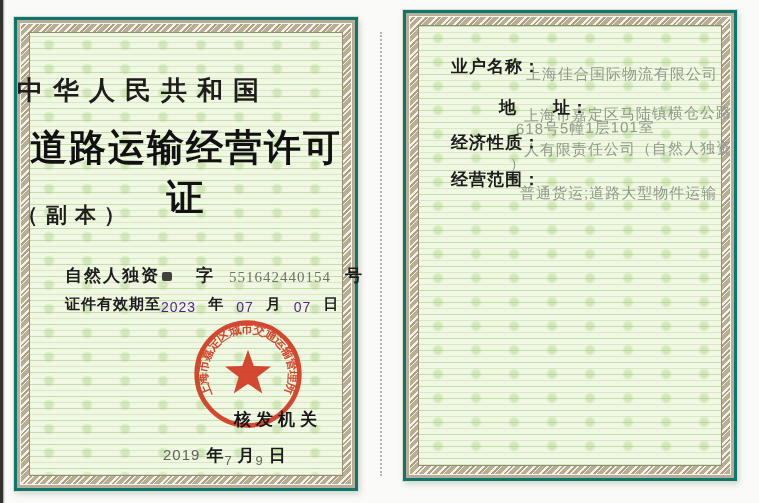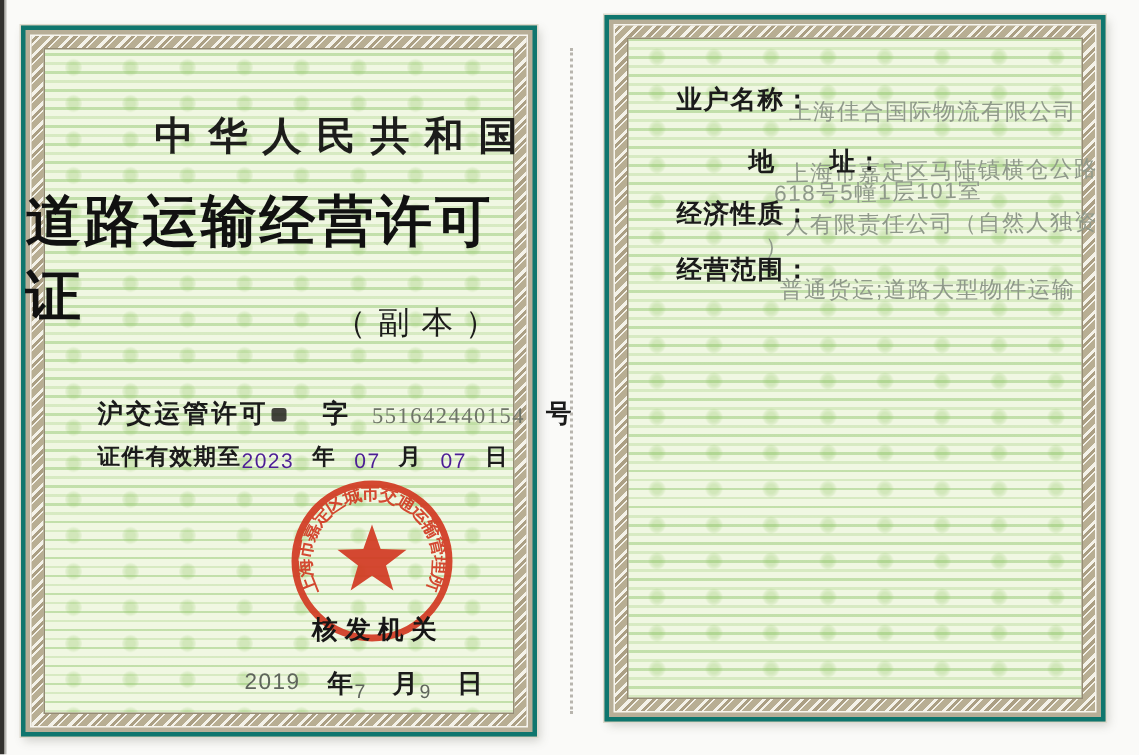--- a/index.html
+++ b/index.html
@@ -37,46 +37,46 @@
       repeating-linear-gradient(0deg,
         rgba(150,200,110,.28) 0 1.5px, rgba(0,0,0,0) 1.5px 6px,
         rgba(120,185,80,.38) 6px 7.5px, rgba(0,0,0,0) 7.5px 12px);
     background-size:38px 24px, auto;
   }
   .spine{
     position:absolute;left:380px;top:32px;height:444px;
     border-left:2px dotted #b8b5ae;
   }
   
-  .lp-country{position:absolute;left:0;right:0;top:53px;text-align:right;
+  .lp-country{position:absolute;left:0;right:0;top:53px;text-align:left;
     font-family:"Liberation Serif","DejaVu Serif",serif;
     font-size:26px;font-weight:bold;letter-spacing:10px;color:#1d1d1b;}
-  .lp-title{position:absolute;left:0;right:0;top:103px;text-align:left;
+  .lp-title{position:absolute;left:0;right:0;top:103px;text-align:center;
     font-size:37px;font-weight:900;letter-spacing:2px;color:#111;}
-  .lp-copy{position:absolute;left:0;right:16px;top:181px;text-align:right;
+  .lp-copy{position:absolute;left:0;right:2px;top:181px;text-align:left;
     font-family:"Liberation Serif","DejaVu Serif",serif;
-    font-size:21px;font-weight:normal;letter-spacing:8px;color:#1d1d1b;}
+    font-size:21px;font-weight:bold;letter-spacing:8px;color:#1d1d1b;}
   .lp-license{position:absolute;left:48px;top:244px;font-size:17px;font-weight:bold;
     color:#1b1b1b;letter-spacing:2px;white-space:nowrap;}
   .lp-license .num{font-family:"Liberation Serif","DejaVu Serif",serif;
     font-size:15px;font-weight:normal;color:#6e7468;letter-spacing:1px;margin-left:14px;
     position:relative;top:1px;}
   .lp-license .zi{margin-left:24px;}
   .lp-license .hao{margin-left:14px;}
   .redact{display:inline-block;width:10px;height:9px;background:#23221f;
     border-radius:2px;margin-left:2px;opacity:.85;}
   .lp-valid{position:absolute;left:48px;top:275px;font-size:15px;font-weight:bold;
     color:#1b1b1b;letter-spacing:1px;white-space:nowrap;}
   .lp-valid .stamp{font-weight:normal;color:#4c1d95;font-size:14px;position:relative;top:3px;}
   .lp-valid .u{margin-left:12px;}
   .seal{position:absolute;left:175px;top:298px;width:112px;height:112px;opacity:.92;}
-  .lp-issuer{position:absolute;left:165px;top:388px;width:140px;text-align:center;
+  .lp-issuer{position:absolute;left:165px;top:388px;width:140px;text-align:right;
     font-size:17px;font-weight:bold;letter-spacing:5px;color:#161616;z-index:3;}
   .lp-date{position:absolute;left:146px;top:424px;display:flex;align-items:flex-start;
-    gap:18px;font-size:17px;font-weight:bold;color:#1b1b1b;z-index:3;}
+    gap:6px;font-size:17px;font-weight:bold;color:#1b1b1b;z-index:3;}
   .lp-date .stamp{font-weight:normal;color:#5f655c;font-size:15px;position:relative;top:2px;letter-spacing:1px;}
   .lp-date .small{font-weight:normal;color:#5f655c;font-size:13px;position:relative;top:4px;margin-left:1px;}
   
   .rp-label{position:absolute;font-size:17px;font-weight:bold;color:#1b1b1b;
     letter-spacing:1px;white-space:nowrap;z-index:2;}
   .rp-value{position:absolute;font-size:15px;color:#8f998a;letter-spacing:1px;
     white-space:nowrap;z-index:1;}
   .f1-label{left:45px;top:42px;}   .f1-value{left:120px;top:52px;}
   .f2-label{left:45px;top:83px;margin-left:48px;}   .f2-value1{left:118px;top:92px;transform:rotate(-1deg);}
   .f2-value2{left:110px;top:106px;transform:rotate(-1deg);}
@@ -95,21 +95,21 @@
       <div class="inner"></div>
     </div>
 
     <div class="lp-country">中华人民共和国</div>
 
     <div class="lp-title">道路运输经营许可证</div>
 
     <div class="lp-copy">（副本）</div>
 
     <div class="lp-license">
-      <span>沪交运管许可</span><span class="redact"></span><span class="zi">字</span><span class="num">551642440154</span><span class="hao">号</span>
+      <span>自然人独资</span><span class="redact"></span><span class="zi">字</span><span class="num">551642440154</span><span class="hao">号</span>
     </div>
 
     <div class="lp-valid">
       <span>证件有效期至</span><span class="stamp">2023</span><span class="u">年</span><span class="stamp u">07</span><span class="u">月</span><span class="stamp u">07</span><span class="u">日</span>
     </div>
 
     <svg class="seal" viewBox="0 0 120 120">
       <circle cx="60" cy="60" r="55" fill="none" stroke="#d23a22" stroke-width="5"></circle>
       <path id="sealArc" d="M 21.9 82 A 44 44 0 1 1 98.1 82" fill="none"></path>
       <text font-size="13" font-weight="bold" fill="#d23a22" lengthAdjust="spacing">

